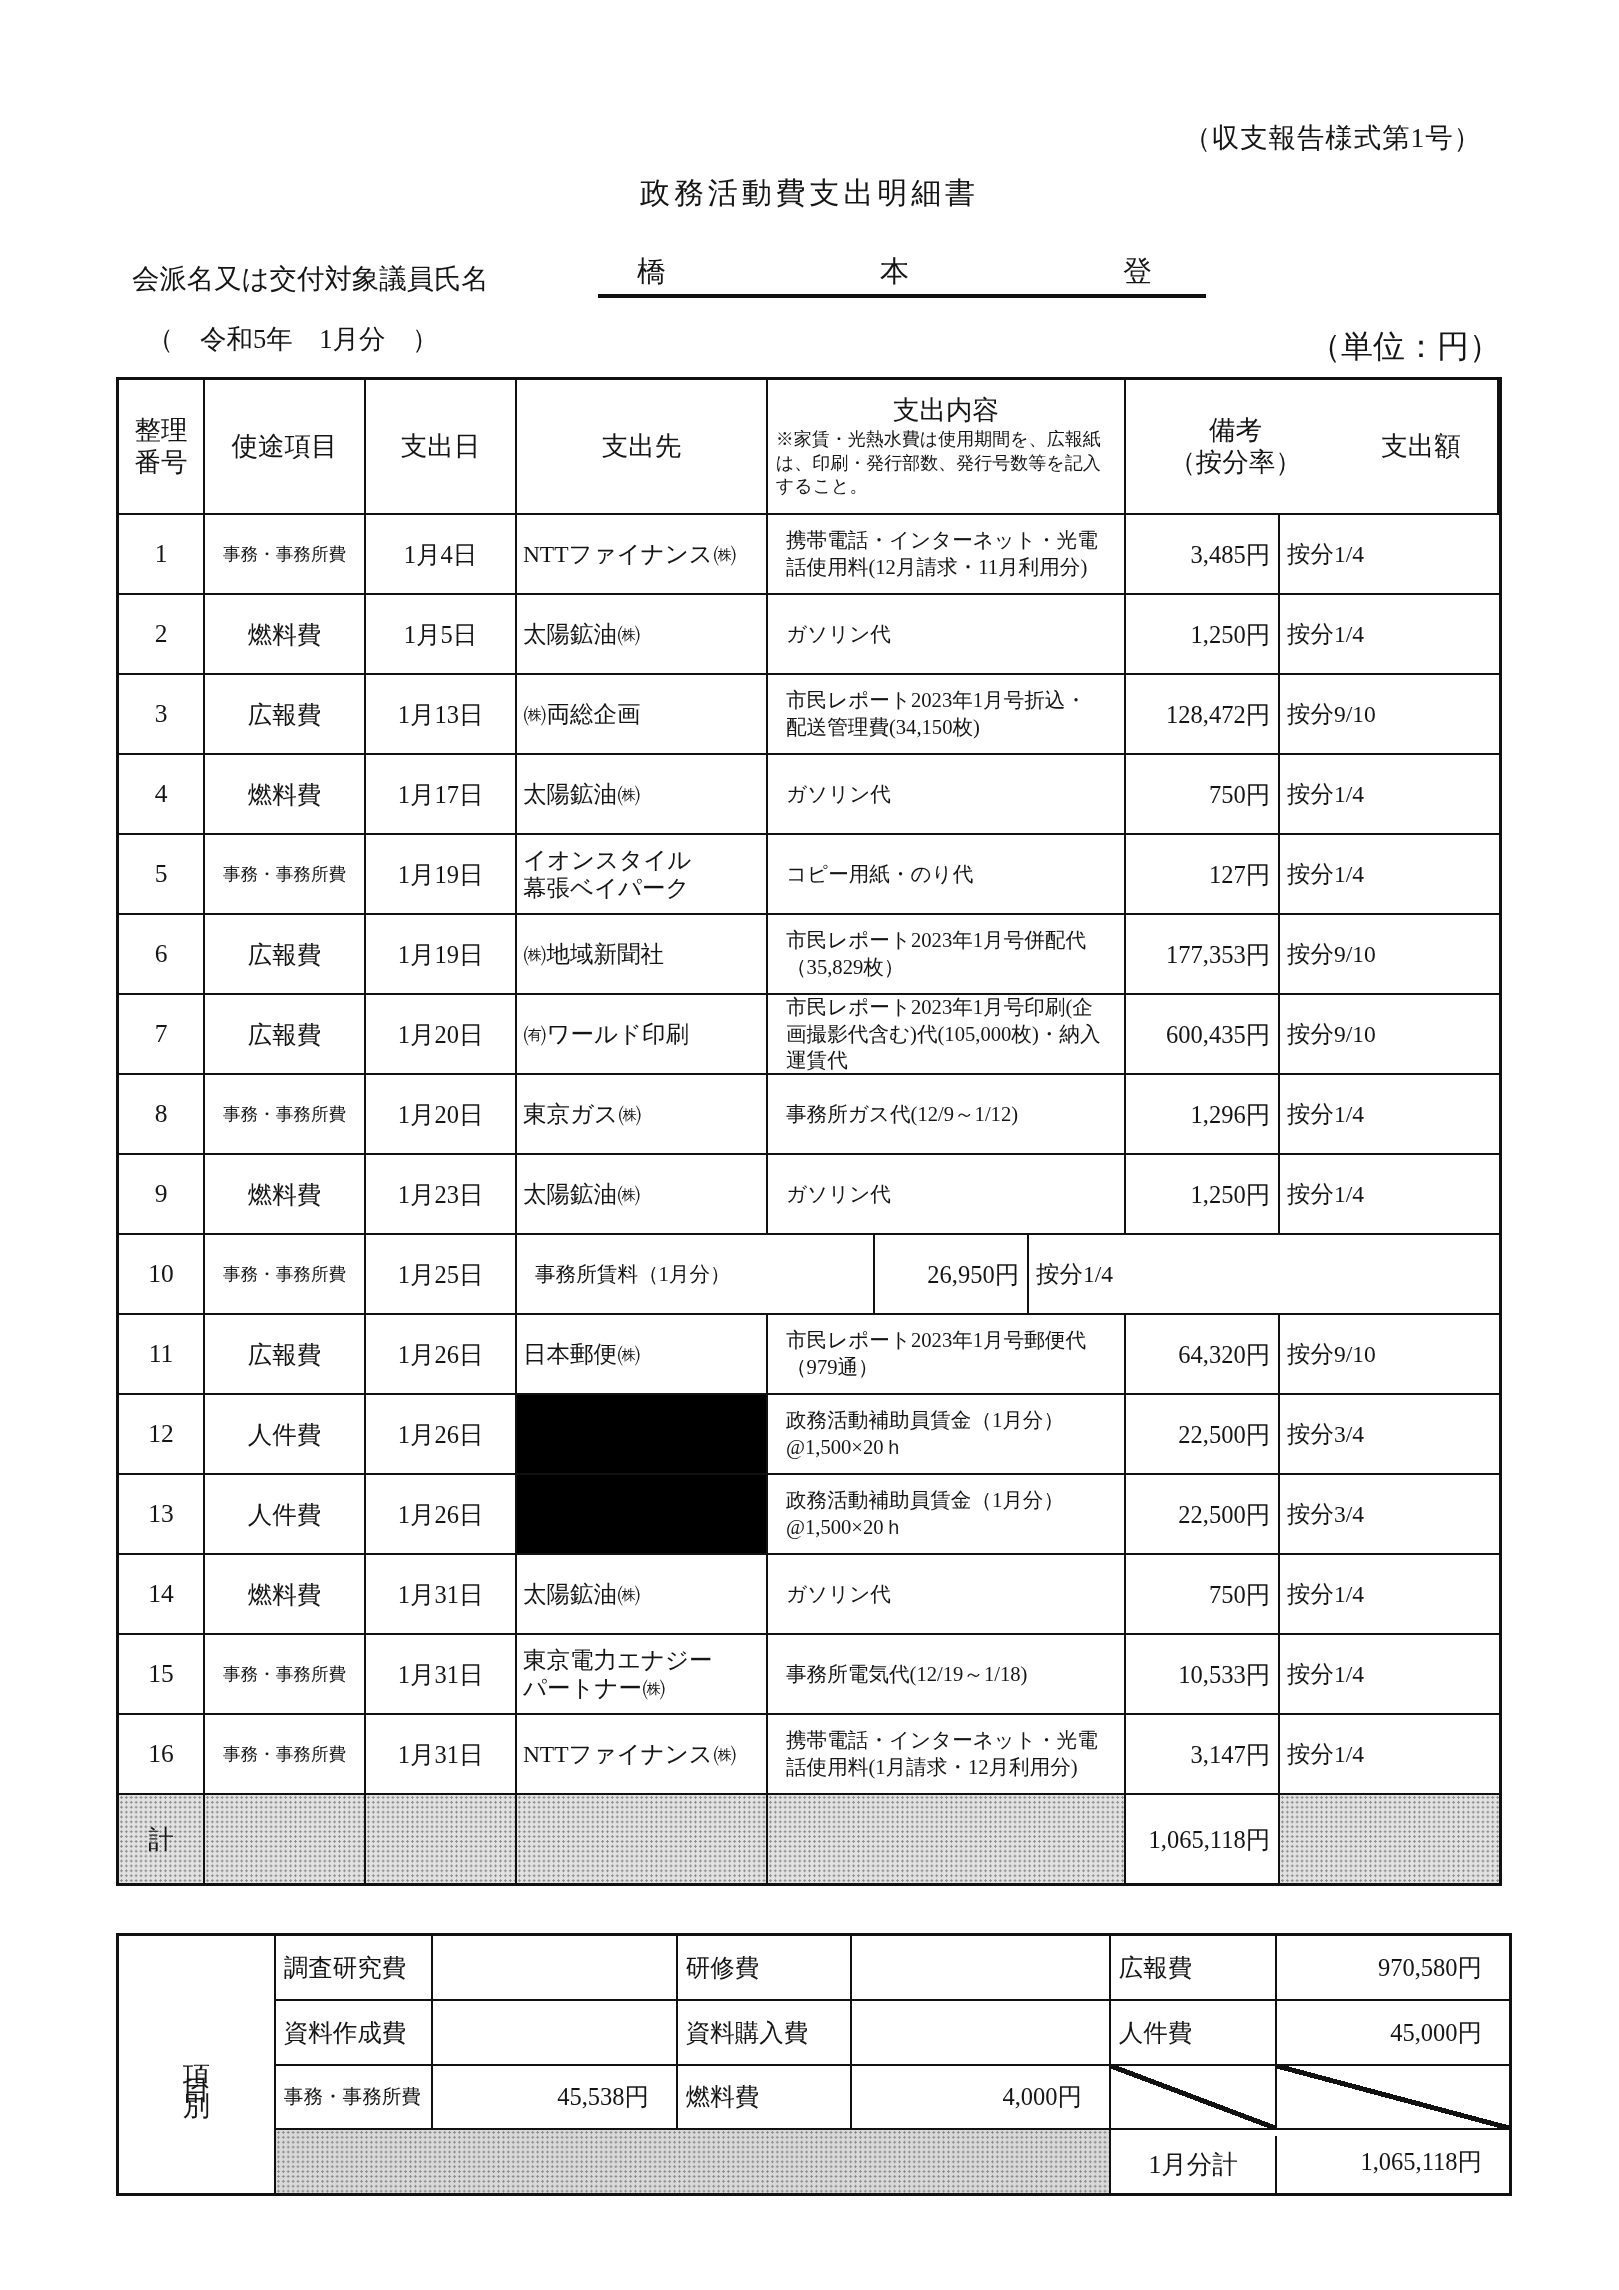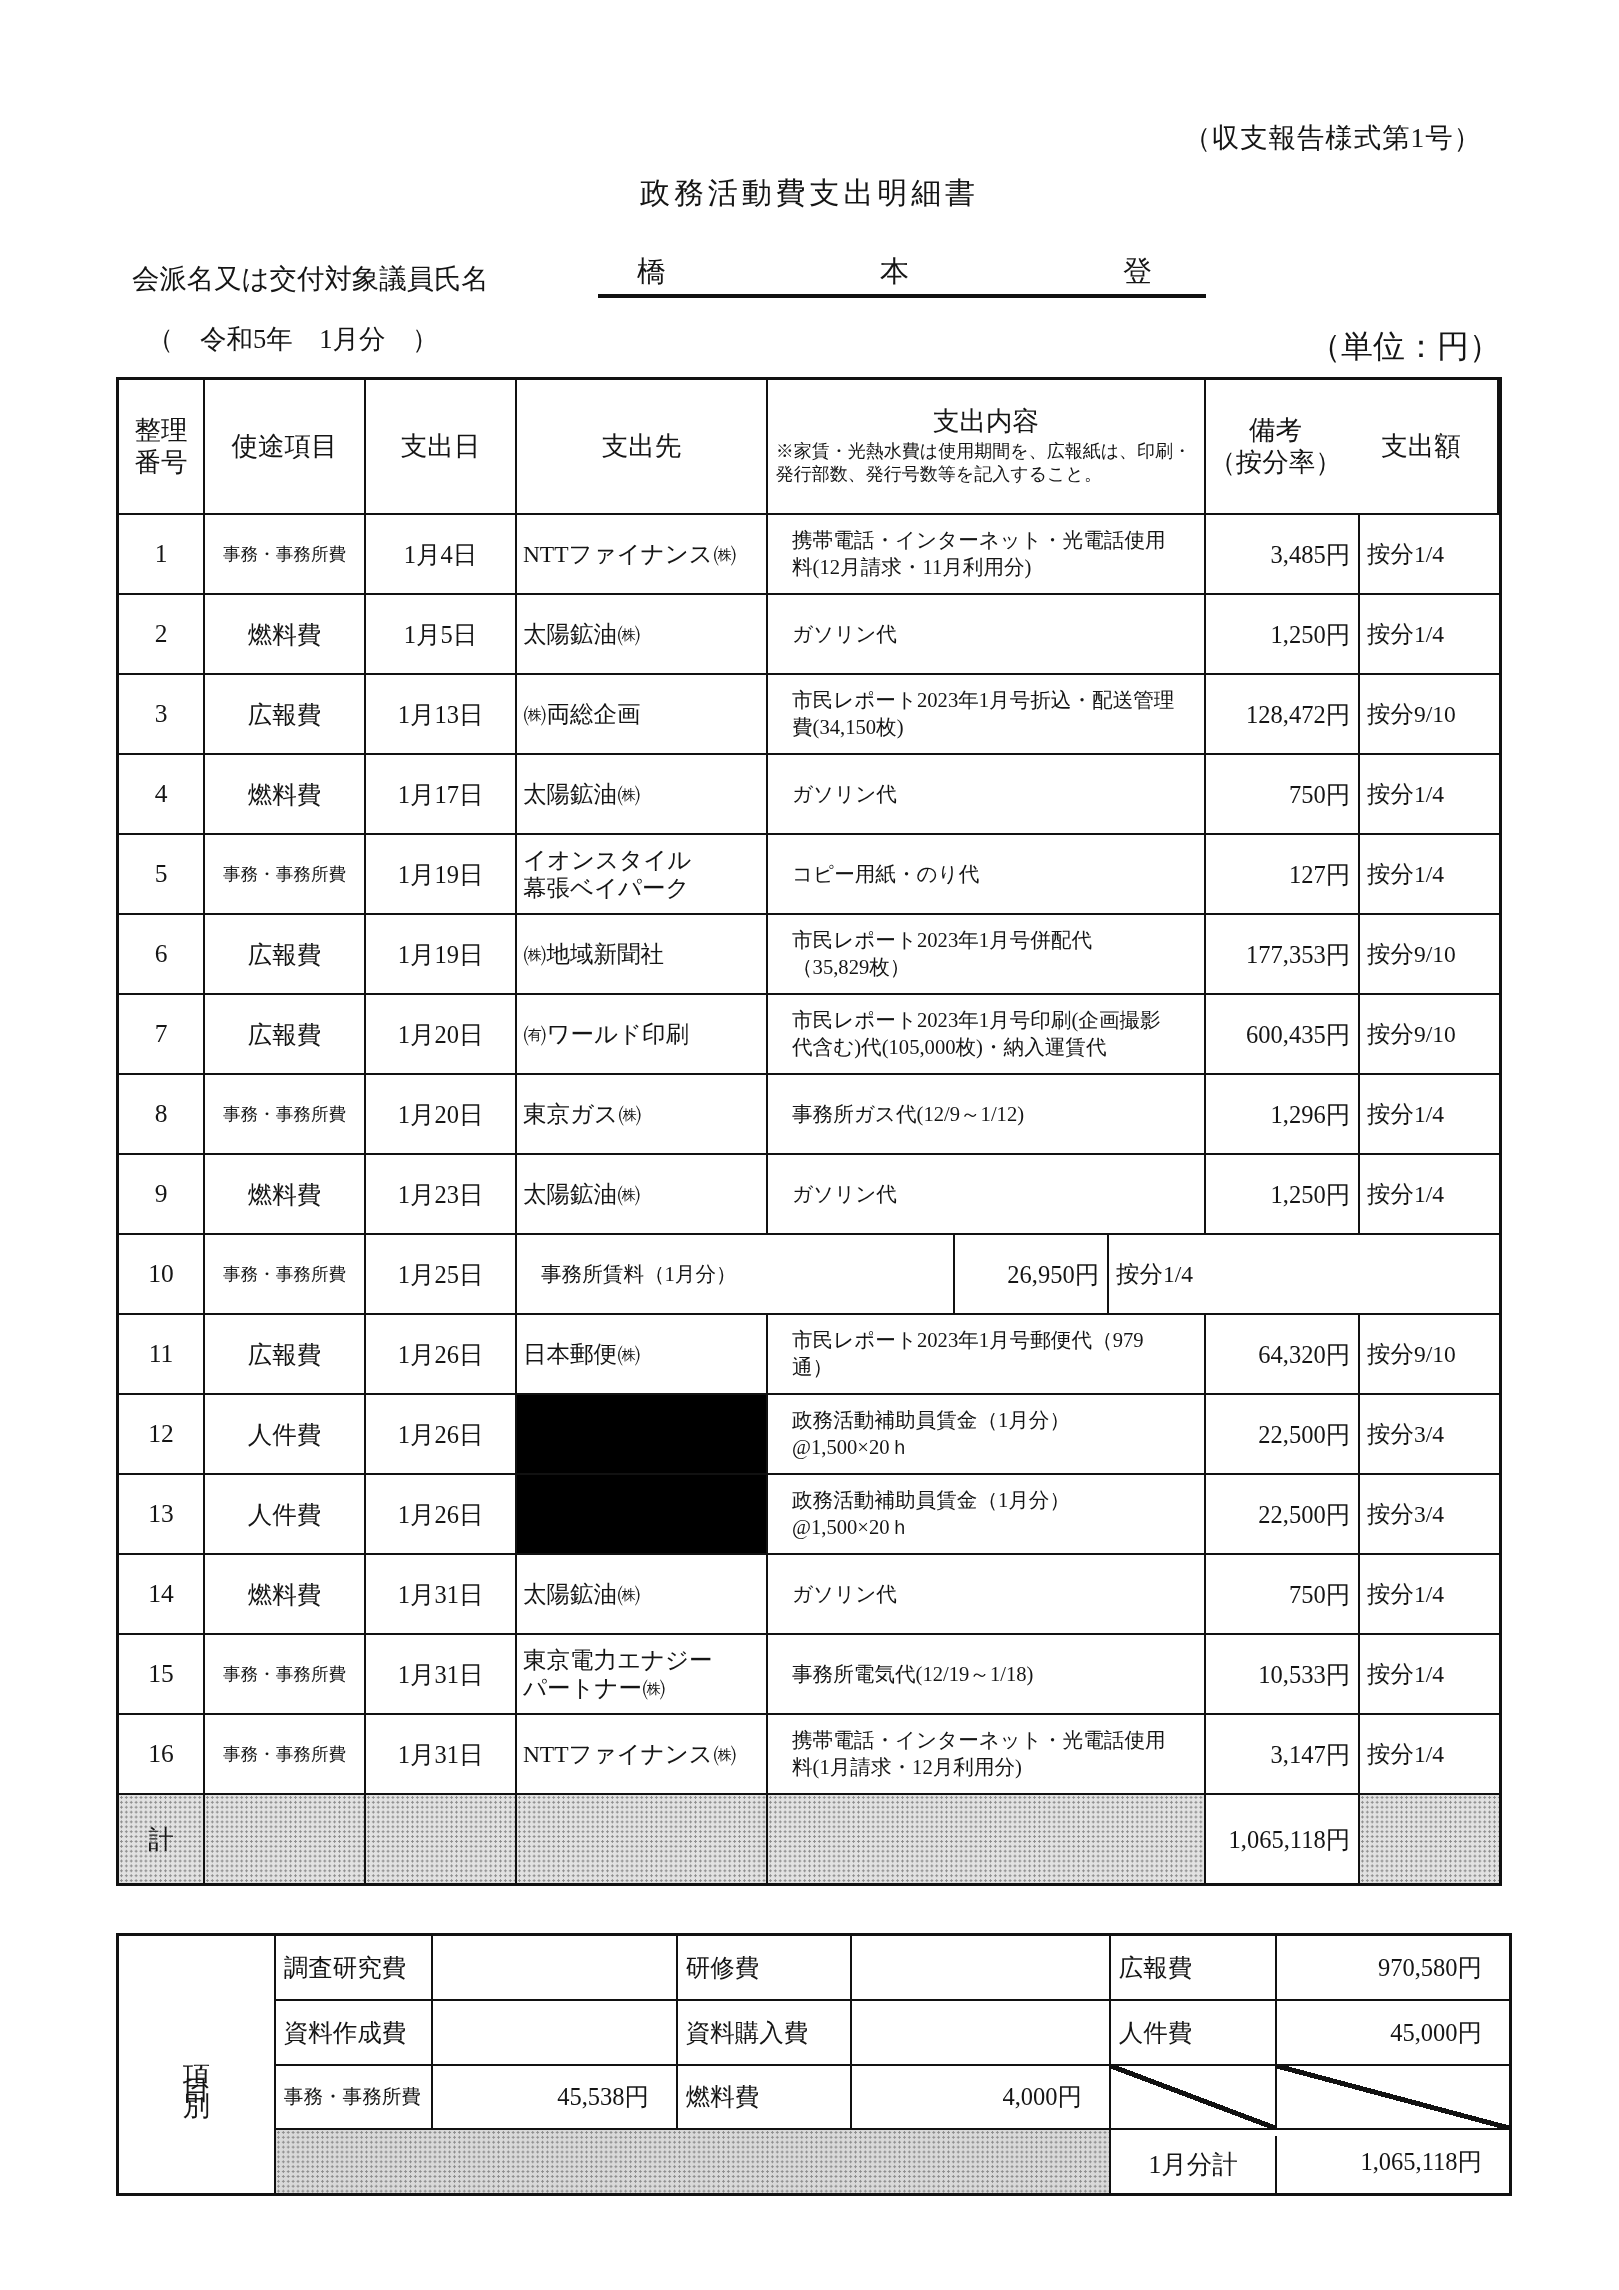--- a/index.html
+++ b/index.html
@@ -33,32 +33,32 @@
   }
   .tr{display:flex;height:80px;border-bottom:2.9px solid #111;box-sizing:border-box;}
   .tr.hdr{height:135px;}
   .tr.total{height:88px;border-bottom:none;}
   .td{
     border-right:2.9px solid #111;box-sizing:border-box;
     display:flex;align-items:center;justify-content:center;
     overflow:hidden;
   }
   .w1{width:86px;}  .w2{width:161px;} .w3{width:151px;}
-  .w4{width:251px;} .w5{width:438px;} .w6{width:154px;}
+  .w4{width:251px;} .w5{width:358px;} .w6{width:154px;}
   .w7{flex:1;border-right:none;}
   .th{font-size:26.5px;text-align:center;white-space:pre-line;line-height:1.2;}
   .th.note-cell{flex-direction:column;align-items:stretch;justify-content:center;padding:3.9px 7.8px;}
   .th .sub-title{text-align:center;font-size:26.5px;margin-bottom:2px;}
   .th .sub-note{font-size:18px;text-align:left;line-height:1.3;}
   .no{font-size:25.5px;}
   .cat{font-size:24.5px;text-align:center;}
   .cat.sm{font-size:17.6px;}
   .date{font-size:24.5px;}
   .payee{justify-content:flex-start;text-align:left;padding:0 5.9px;font-size:23.5px;line-height:1.2;white-space:pre-line;}
-  .detail{justify-content:flex-start;text-align:left;padding:2px 24px;font-size:20.6px;line-height:1.3;white-space:pre-line;}
+  .detail{justify-content:flex-start;text-align:left;padding:2px 18px;font-size:20.6px;line-height:1.3;white-space:pre-line;}
   .amount{justify-content:flex-end;padding-right:7.8px;font-size:24.5px;}
   .remark{justify-content:flex-start;padding-left:7px;font-size:23.5px;}
   .hatch{
     background-color:#e2e2e2;
     background-image:radial-gradient(#8d8d8d 1px, rgba(0,0,0,0) 1.3px);
     background-size:4.9px 4.9px;
   }
   .redacted{background:#000;}
 
   

